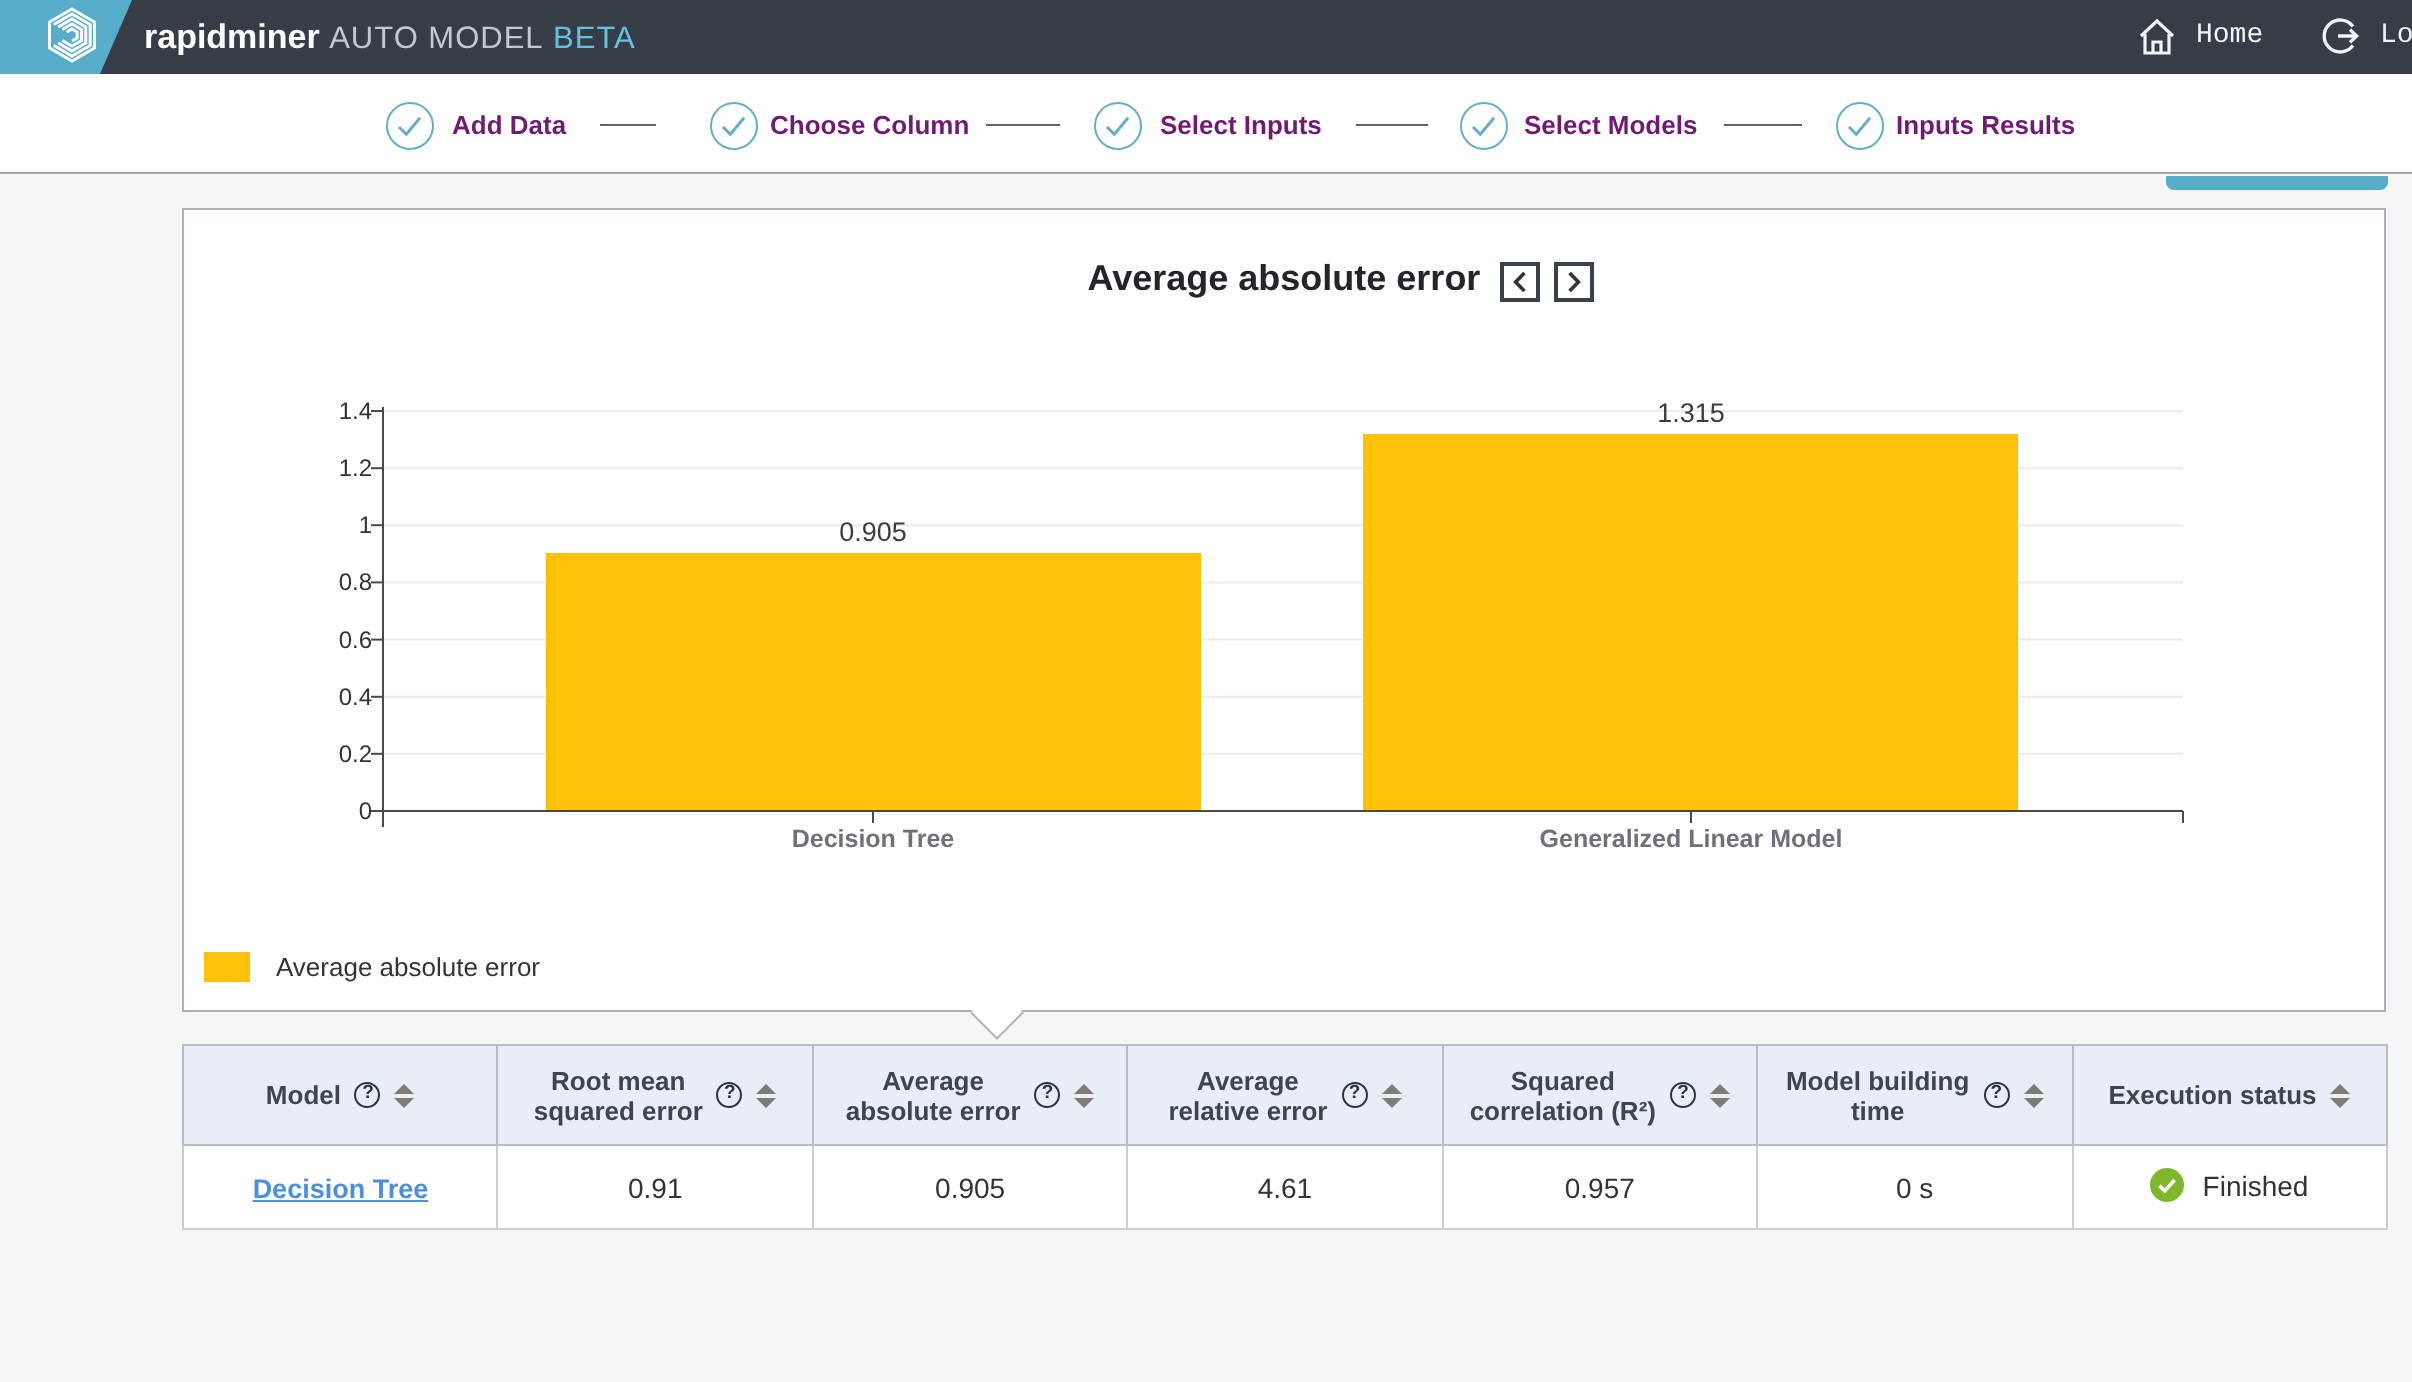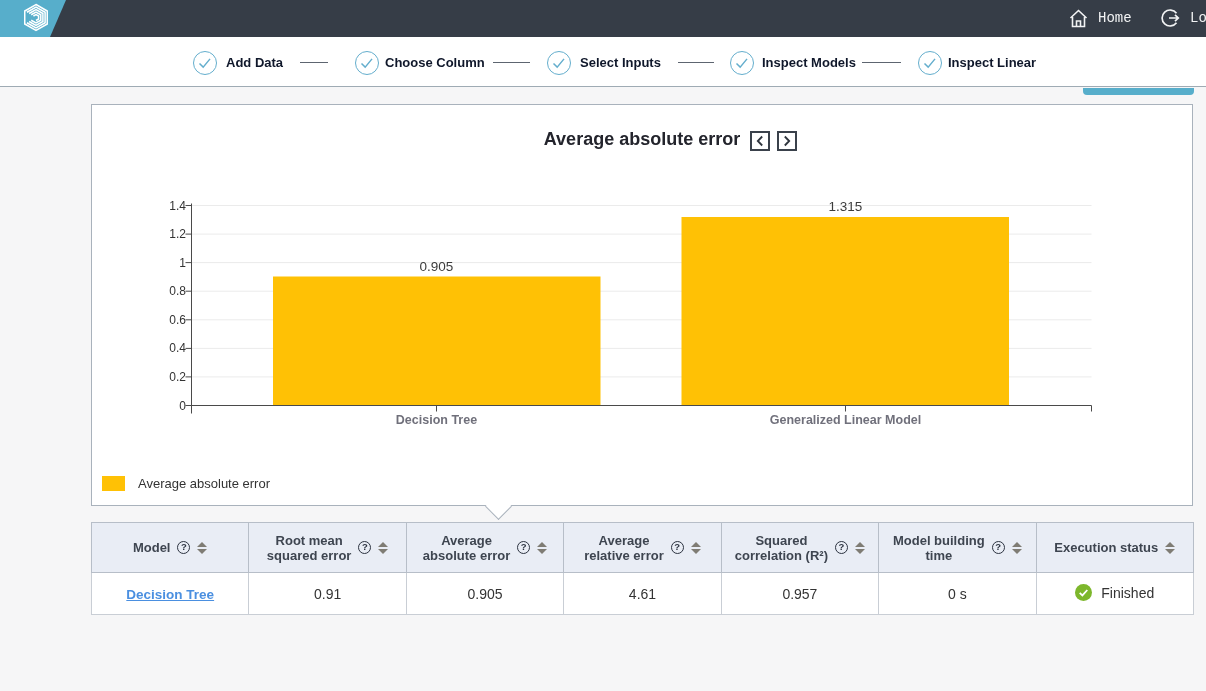--- a/index.html
+++ b/index.html
@@ -16,21 +16,21 @@
   #brand .am { color:#c3c8ce; font-weight:normal; letter-spacing:0.5px; font-size:15.5px; }
   #brand .beta { color:#62c2e0; font-weight:normal; letter-spacing:0.5px; font-size:15.5px; }
   .navitem { position:absolute; top:0; height:37px; line-height:37px; color:#f2f3f4; font-size:14px;font-family:Liberation Mono, monospace; }
 
   
   #steps { position:absolute; left:0; top:37px; width:1206px; height:50px; background:#ffffff;
            border-bottom:1px solid #9fabb4; }
   .stepc { position:absolute; top:50.5px; width:24px; height:24px; border:1.5px solid #64aecd;
            border-radius:50%; }
   .stepl { position:absolute; top:55px; height:16px; line-height:16px; font-size:13px; font-weight:bold;
-           color:#0f172a; white-space:nowrap; }
+           color:#701a75; white-space:nowrap; }
   .dash  { position:absolute; top:61.5px; height:1.5px; background:#5d6570; }
 
   
   #bluebtn { position:absolute; left:1083px; top:87.5px; width:110.5px; height:7px; background:#57aecb;
              border-radius:0 0 4px 4px; }
 
   
   #panel { position:absolute; left:91px; top:104px; width:1102px; height:402px; background:#fff;
            border:1px solid #a9b2bc; }
   #ctitle { position:absolute; left:91px; top:129px; width:1102px; text-align:center;
@@ -74,20 +74,21 @@
   <svg id="logobox" width="66" height="37" viewBox="0 0 66 37">
     <polygon points="0,0 66,0 50,37 0,37" fill="#57aecb"></polygon>
     <g stroke="#ffffff" fill="none" stroke-width="1.5">
       <path d="M36 4.5 L47.26 11 L47.26 24 L36 30.5 L24.74 24 L24.74 11 Z"></path>
       <path d="M26.9 12.25 L36 7 L45.1 12.25 L45.1 22.75 L36 28 L26.9 22.75"></path>
       <path d="M29.1 13.5 L36 9.5 L42.9 13.5 L42.9 21.5 L36 25.5 L29.1 21.5"></path>
       <path d="M31.2 14.75 L36 12 L40.8 14.75 L40.8 20.25 L36 23 L31.2 20.25"></path>
       <path d="M33.4 16 L36 14.5 L38.6 16 L38.6 19 L36 20.5"></path>
     </g>
   </svg>
+  <div id="brand"><span class="rm">rapidminer</span> <span class="am">AUTO MODEL</span> <span class="beta">BETA</span></div>
   <svg class="abs" style="left:1068px;top:8px" width="21" height="21" viewBox="0 0 21 21" fill="none" stroke="#f2f3f4" stroke-width="1.6">
     <path d="M2.5 10 L10.5 2.5 L18.5 10"></path>
     <path d="M4.5 9 L4.5 18.5 L16.5 18.5 L16.5 9"></path>
     <path d="M8.5 18.5 L8.5 13 L12.5 13 L12.5 18.5"></path>
   </svg>
   <div class="navitem" style="left:1098px;">Home</div>
   <svg class="abs" style="left:1160px;top:8px" width="20" height="20" viewBox="0 0 20 20" fill="none" stroke="#f2f3f4" stroke-width="1.7">
     <path d="M16.5 5.2 A8 8 0 1 0 16.5 14.8"></path>
     <path d="M9 10 L18 10 M15 6.8 L18.3 10 L15 13.2"></path>
   </svg>
@@ -107,26 +108,26 @@
   <div class="stepl" style="left:385px">Choose Column</div>
   <div class="dash" style="left:493px;width:37px"></div>
   <svg class="stepc" style="left:546.5px" viewBox="0 0 24 24">
       <path d="M6 12.5 L10 16.5 L17.5 7.5" stroke="#64aecd" stroke-width="1.6" fill="none"></path>
     </svg>
   <div class="stepl" style="left:580px">Select Inputs</div>
   <div class="dash" style="left:678px;width:36px"></div>
   <svg class="stepc" style="left:729.5px" viewBox="0 0 24 24">
       <path d="M6 12.5 L10 16.5 L17.5 7.5" stroke="#64aecd" stroke-width="1.6" fill="none"></path>
     </svg>
-  <div class="stepl" style="left:762px">Inspect Models</div>
+  <div class="stepl" style="left:762px">Select Models</div>
   <div class="dash" style="left:862px;width:39px"></div>
   <svg class="stepc" style="left:917.5px" viewBox="0 0 24 24">
       <path d="M6 12.5 L10 16.5 L17.5 7.5" stroke="#64aecd" stroke-width="1.6" fill="none"></path>
     </svg>
-  <div class="stepl" style="left:948px">Inspect Linear</div>
+  <div class="stepl" style="left:948px">Inputs Results</div>
 </div>
 
 <div id="bluebtn"></div>
 
 <div id="panel"></div>
 <div id="ctitle">Average absolute error</div>
 <div class="arrbtn" style="left:750px;"><svg width="16" height="16" viewBox="0 0 16 16" fill="none" stroke="#2e343d" stroke-width="1.8">
       <path d="M10.2 3.5 L5.8 8 L10.2 12.5"></path>
     </svg></div>
 <div class="arrbtn" style="left:776.5px;"><svg width="16" height="16" viewBox="0 0 16 16" fill="none" stroke="#2e343d" stroke-width="1.8">

